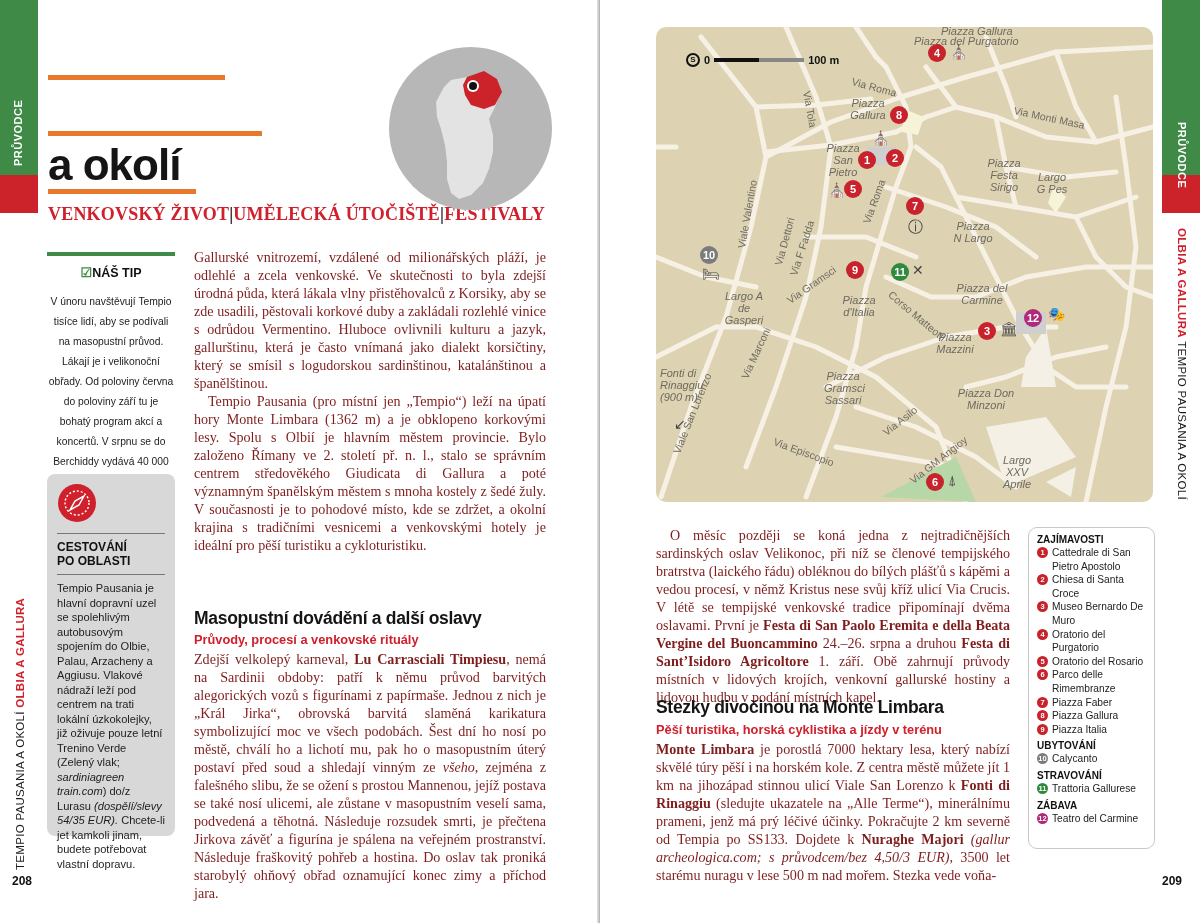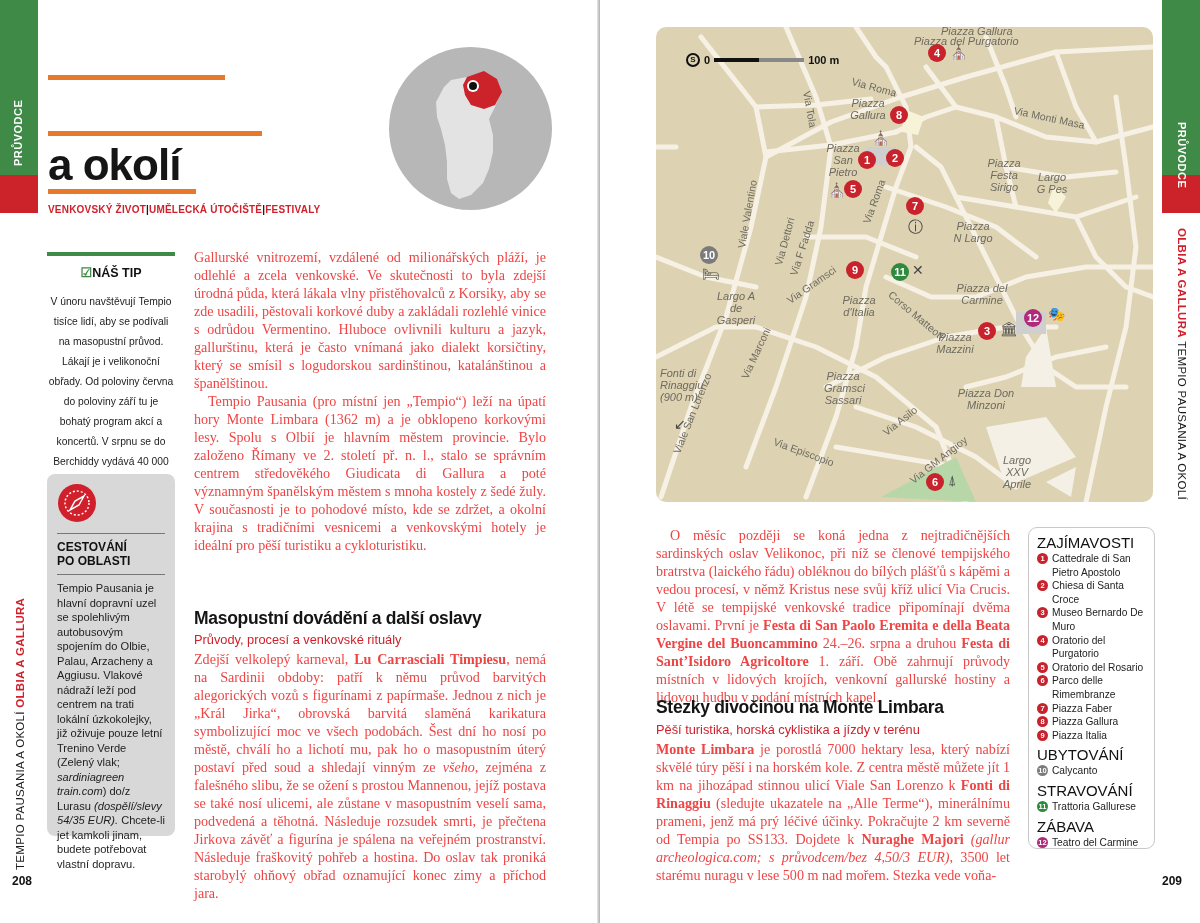--- a/index.html
+++ b/index.html
@@ -17,21 +17,21 @@
   .tab-red { position: absolute; width: 38px; background: #cc2229; }
   .tab-label { position: absolute; color: #fff; font-weight: bold; font-size: 11px; letter-spacing: 0.5px; white-space: nowrap; }
   .vert-up { transform: rotate(-90deg); transform-origin: left top; }
   .vert-down { transform: rotate(90deg); transform-origin: left top; }
   .running { position: absolute; font-size: 11.5px; white-space: nowrap; letter-spacing: 0.3px; }
   .running .accent { color: #d0202b; font-weight: bold; }
 
   
   .title-line { position: absolute; left: 48px; font-weight: bold; font-size: 44px; letter-spacing: -1px; line-height: 1; color: #151515; }
   .title-underline { position: absolute; height: 5px; background: #e8792b; left: 48px; }
-  .subtitle { position: absolute; left: 48px; top: 204px; font-size: 10px; font-weight: bold; color: #d0202b; letter-spacing: 0.2px; white-space: nowrap; }
+  .subtitle { position: absolute; left: 48px; top: 204px; font-size: 18px; font-weight: bold; color: #d0202b; letter-spacing: 0.2px; white-space: nowrap; font-family: Liberation Serif, serif; }
   .subtitle .sep { color: #1a1a1a; }
 
   
   .locator { position: absolute; left: 389px; top: 47px; width: 163px; height: 163px; border-radius: 50%; background: #b7b7b7; overflow: hidden; }
 
   
   .tip { position: absolute; left: 47px; top: 252px; width: 128px; }
   .tip-rule { height: 4px; background: #3f8a46; }
   .tip-head { text-align: center; font-weight: bold; font-size: 12.5px; margin-top: 9px; color: #111; }
   .tip-head .check { color: #3f8a46; font-size: 13px; }
@@ -40,48 +40,48 @@
 
   
   .transport { position: absolute; left: 47px; top: 474px; width: 128px; height: 362px; background: #d8d8d8; border-radius: 8px; padding: 10px 10px; }
   .compass { width: 38px; height: 38px; border-radius: 50%; background: #d0202b; position: relative; margin-left: 1px; }
   .transport-rule { height: 1px; background: #777; margin-top: 11px; }
   .transport-head { font-weight: bold; font-size: 12px; line-height: 14px; margin-top: 6px; color: #111; }
   .transport-body { font-size: 11.1px; line-height: 14.5px; color: #1d1d1d; margin-top: 6px; }
   .transport-body i { font-style: italic; }
 
   
-  .bodytext { position: absolute; font-family: "Liberation Serif", "DejaVu Serif", serif; font-size: 14.1px; line-height: 18px; color: #ef4444; text-align: justify; hyphens: auto; }
+  .bodytext { position: absolute; font-family: "Liberation Serif", "DejaVu Serif", serif; font-size: 14.1px; line-height: 18px; color: #7f1d1d; text-align: justify; hyphens: auto; }
   .bodytext p { margin: 0; }
   .bodytext p.indent { text-indent: 14px; }
   .bodytext b { font-weight: bold; }
   .bodytext i { font-style: italic; }
   .h2 { position: absolute; font-weight: bold; font-size: 17.5px; color: #151515; letter-spacing: -0.3px; white-space: nowrap; }
-  .h3 { position: absolute; font-weight: normal; font-size: 12.8px; color: #d0202b; white-space: nowrap; }
+  .h3 { position: absolute; font-weight: bold; font-size: 12.8px; color: #d0202b; white-space: nowrap; }
 
   .pagenum { position: absolute; font-weight: bold; font-size: 12px; color: #111; }
 
   
   .map { position: absolute; left: 656px; top: 27px; width: 497px; height: 475px; border-radius: 10px; overflow: hidden; background: #ddd3b3; }
   .map svg { position: absolute; left: 0; top: 0; }
   .map-label { position: absolute; font-size: 11px; font-style: italic; color: #6e6a60; line-height: 12px; text-align: center; white-space: nowrap; }
   .street { position: absolute; font-size: 10.5px; color: #6e6a60; white-space: nowrap; transform-origin: left center; }
   .marker { position: absolute; width: 18px; height: 18px; border-radius: 50%; color: #fff; font-weight: bold; font-size: 11px; line-height: 18px; text-align: center; }
   .marker.red { background: #c8232c; }
   .marker.grey { background: #7b7b7b; }
   .marker.green { background: #2f8a3e; }
   .marker.purple { background: #b0297b; }
   .map-icon { position: absolute; font-size: 14px; color: #444; line-height: 1; }
   .scale { position: absolute; left: 30px; top: 26px; display: flex; align-items: center; gap: 4px; font-weight: bold; font-size: 11px; color: #111; }
   .scale .bar { width: 90px; height: 4px; background: linear-gradient(to right, #111 50%, #888 50%); }
   .scale .north { width: 14px; height: 14px; border-radius: 50%; border: 2px solid #111; font-size: 8px; text-align: center; line-height: 10px; }
 
   
   .legend { position: absolute; left: 1028px; top: 527px; width: 127px; height: 322px; border: 1.5px solid #c9c9c9; border-radius: 9px; padding: 6px 8px; }
-  .legend-head { font-weight: normal; font-size: 15px; color: #111; margin-top: 4px; margin-bottom: 1px; }
+  .legend-head { font-weight: bold; font-size: 10px; color: #111; margin-top: 4px; margin-bottom: 1px; }
   .legend-head:first-child { margin-top: 0; }
   .legend-item { display: flex; align-items: flex-start; font-size: 10.2px; line-height: 13.6px; color: #222; }
   .legend-num { flex: 0 0 11px; width: 11px; height: 11px; border-radius: 50%; color: #fff; font-weight: bold; font-size: 7.5px; line-height: 11px; text-align: center; margin-top: 1px; margin-right: 4px; }
   .legend-num.red { background: #c8232c; }
   .legend-num.grey { background: #7b7b7b; }
   .legend-num.green { background: #2f8a3e; }
   .legend-num.purple { background: #b0297b; }
 </style>
 </head>
 <body>
@@ -217,21 +217,21 @@
     <span>100 m</span>
   </div>
 
   <div class="map-label" style="left:258px;top:8px;">Piazza del Purgatorio</div>
   <div class="map-label" style="left:285px;top:-2px;">Piazza Gallura</div>
   <div class="map-label" style="left:192px;top:70px;width:40px;white-space:normal;">Piazza Gallura</div>
   <div class="map-label" style="left:168px;top:115px;width:38px;white-space:normal;">Piazza San Pietro</div>
   <div class="map-label" style="left:330px;top:130px;width:36px;white-space:normal;">Piazza Festa Sirigo</div>
   <div class="map-label" style="left:378px;top:144px;width:36px;white-space:normal;">Largo G Pes</div>
   <div class="map-label" style="left:296px;top:193px;width:42px;white-space:normal;">Piazza N Largo</div>
-  <div class="map-label" style="left:60px;top:263px;width:40px;white-space:normal;">Largo A de Gasperi</div>
+  <div class="map-label" style="left:68px;top:263px;width:40px;white-space:normal;">Largo A de Gasperi</div>
   <div class="map-label" style="left:183px;top:267px;width:40px;white-space:normal;">Piazza d'Italia</div>
   <div class="map-label" style="left:300px;top:255px;width:52px;white-space:normal;">Piazza del Carmine</div>
   <div class="map-label" style="left:280px;top:304px;width:38px;white-space:normal;">Piazza Mazzini</div>
   <div class="map-label" style="left:4px;top:340px;width:44px;white-space:normal;text-align:left;">Fonti di Rinaggiu (900 m)</div>
   <div class="map-label" style="left:168px;top:343px;width:38px;white-space:normal;">Piazza Gramsci Sassari</div>
   <div class="map-label" style="left:300px;top:360px;width:60px;white-space:normal;">Piazza Don Minzoni</div>
   <div class="map-label" style="left:335px;top:427px;width:52px;white-space:normal;">Largo XXV Aprile</div>
 
   <div class="street" style="left:196px;top:48px;transform:rotate(15deg);">Via Roma</div>
   <div class="street" style="left:151px;top:58px;transform:rotate(80deg);">Via Tola</div>

